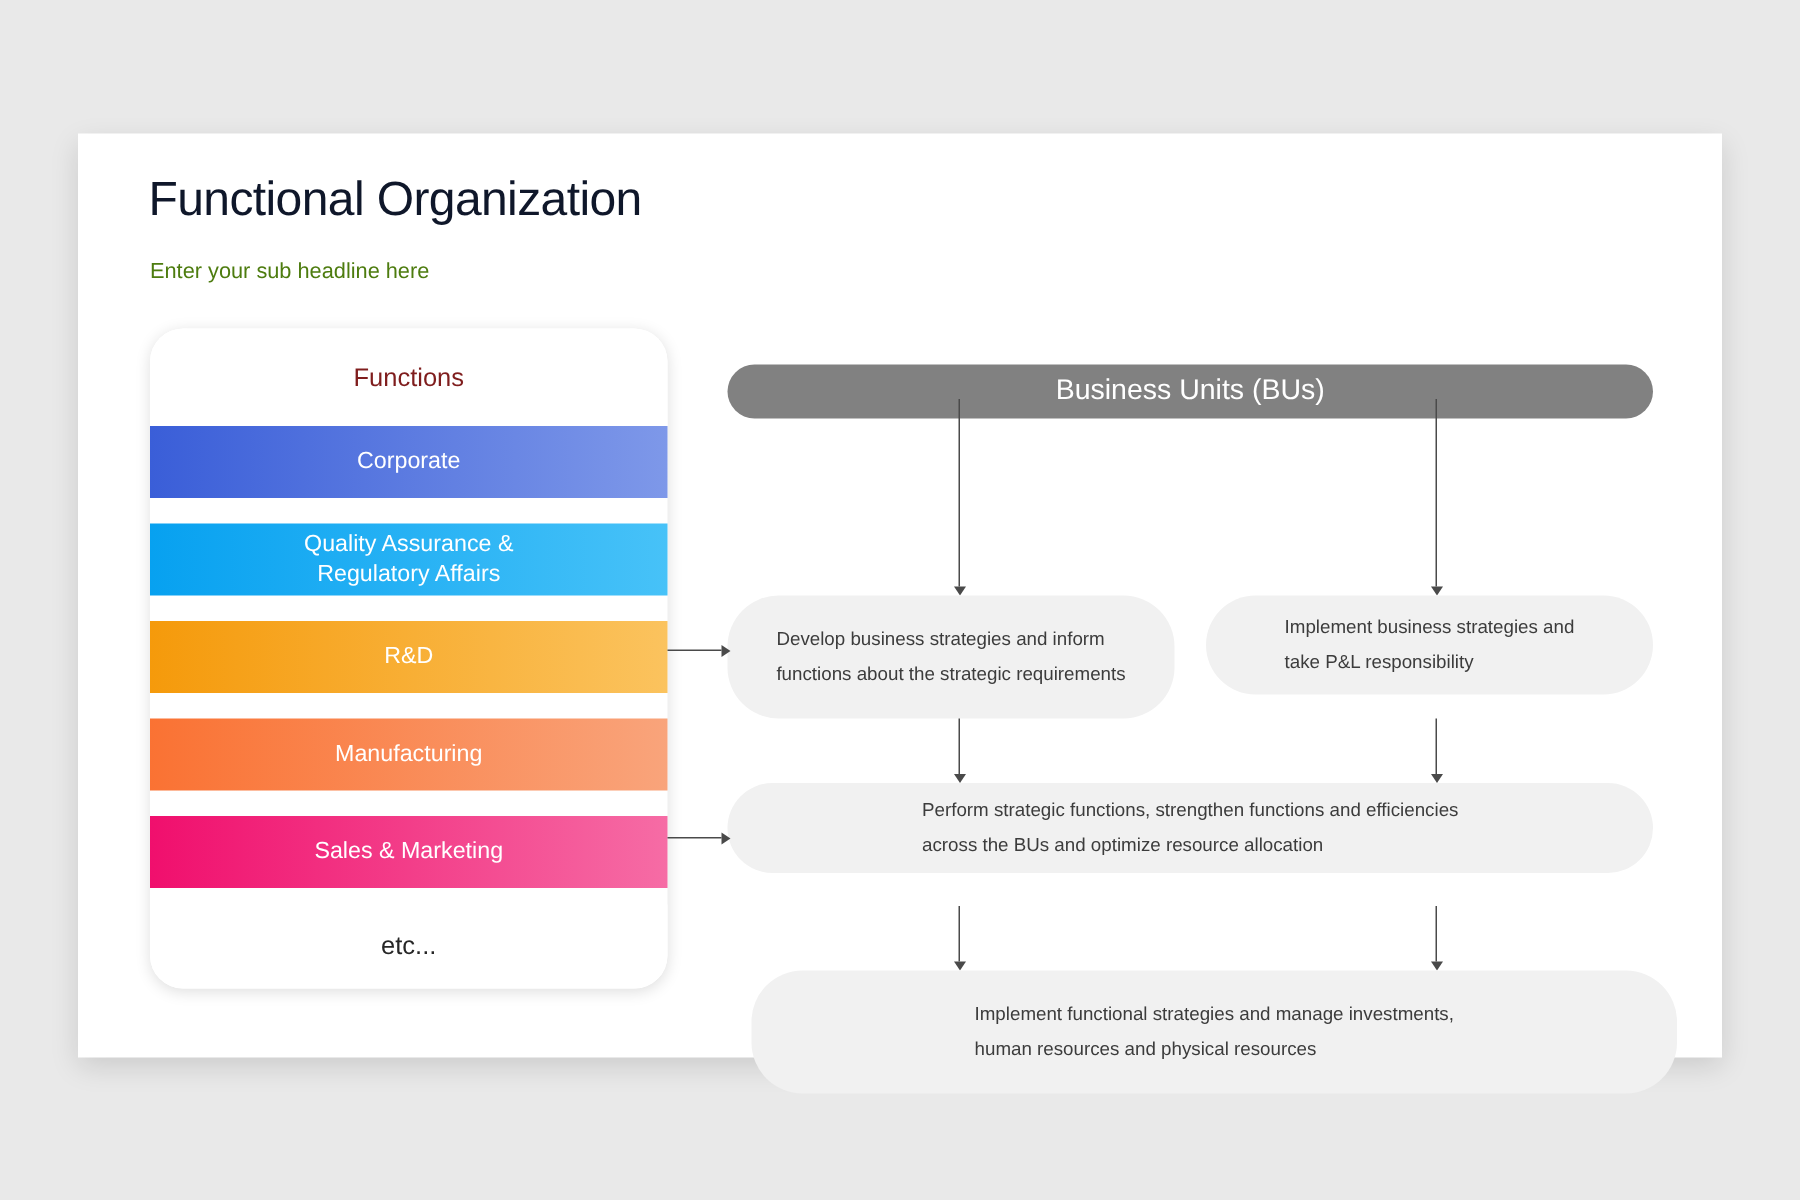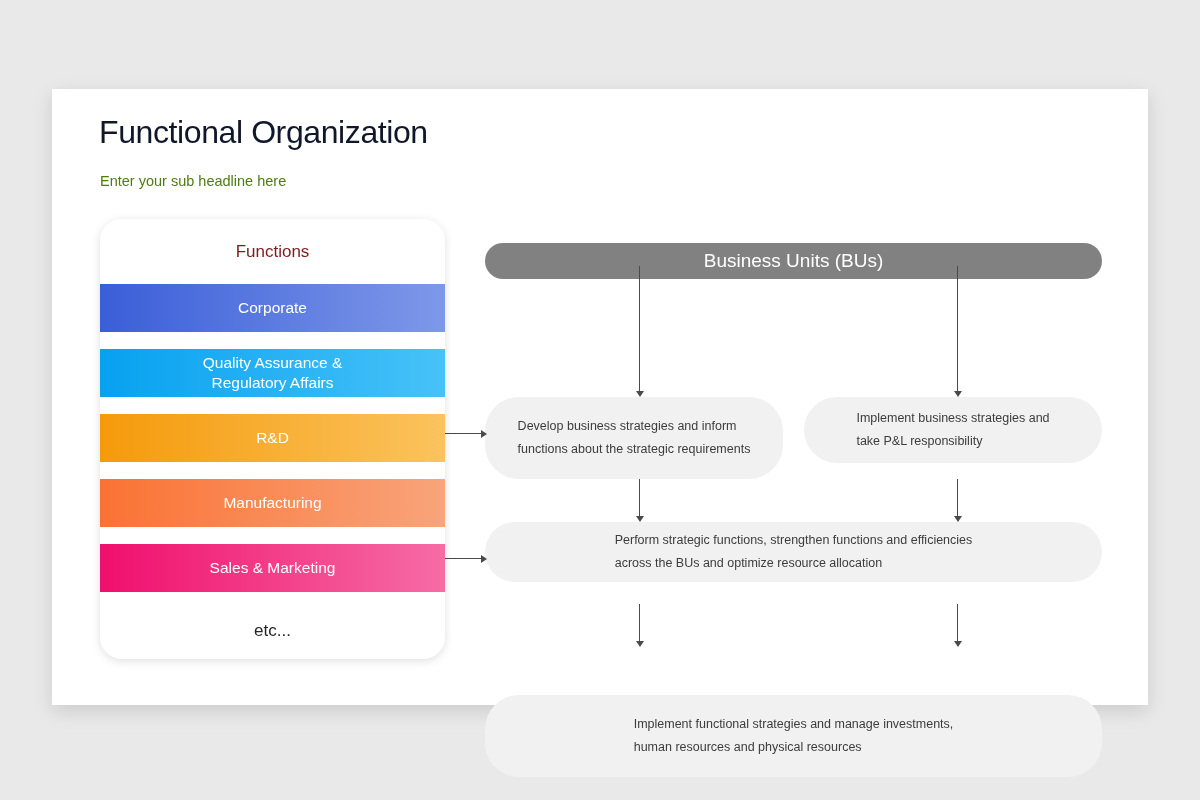--- a/index.html
+++ b/index.html
@@ -145,21 +145,21 @@
     justify-content: center;
     text-align: left;
     color: #3c3c3c;
     font-size: 12.5px;
     line-height: 1.85;
     padding: 0 22px;
   }
   .flow-box.left   { left: 0;   top: 178px; width: 298px; height: 82px; }
   .flow-box.right  { left: 319px; top: 178px; width: 298px; height: 66px; }
   .flow-box.wide1  { left: 0;   top: 303px; width: 617px; height: 60px; }
-  .flow-box.wide2  { left: 0;   top: 428px; width: 617px; height: 82px; margin-top: 48px; }
+  .flow-box.wide2  { left: 16px;   top: 428px; width: 617px; height: 82px; }
 
   
   .v-arrow {
     position: absolute;
     width: 9px;
   }
   .v-arrow .stem {
     position: absolute;
     left: 4px;
     top: 0;

